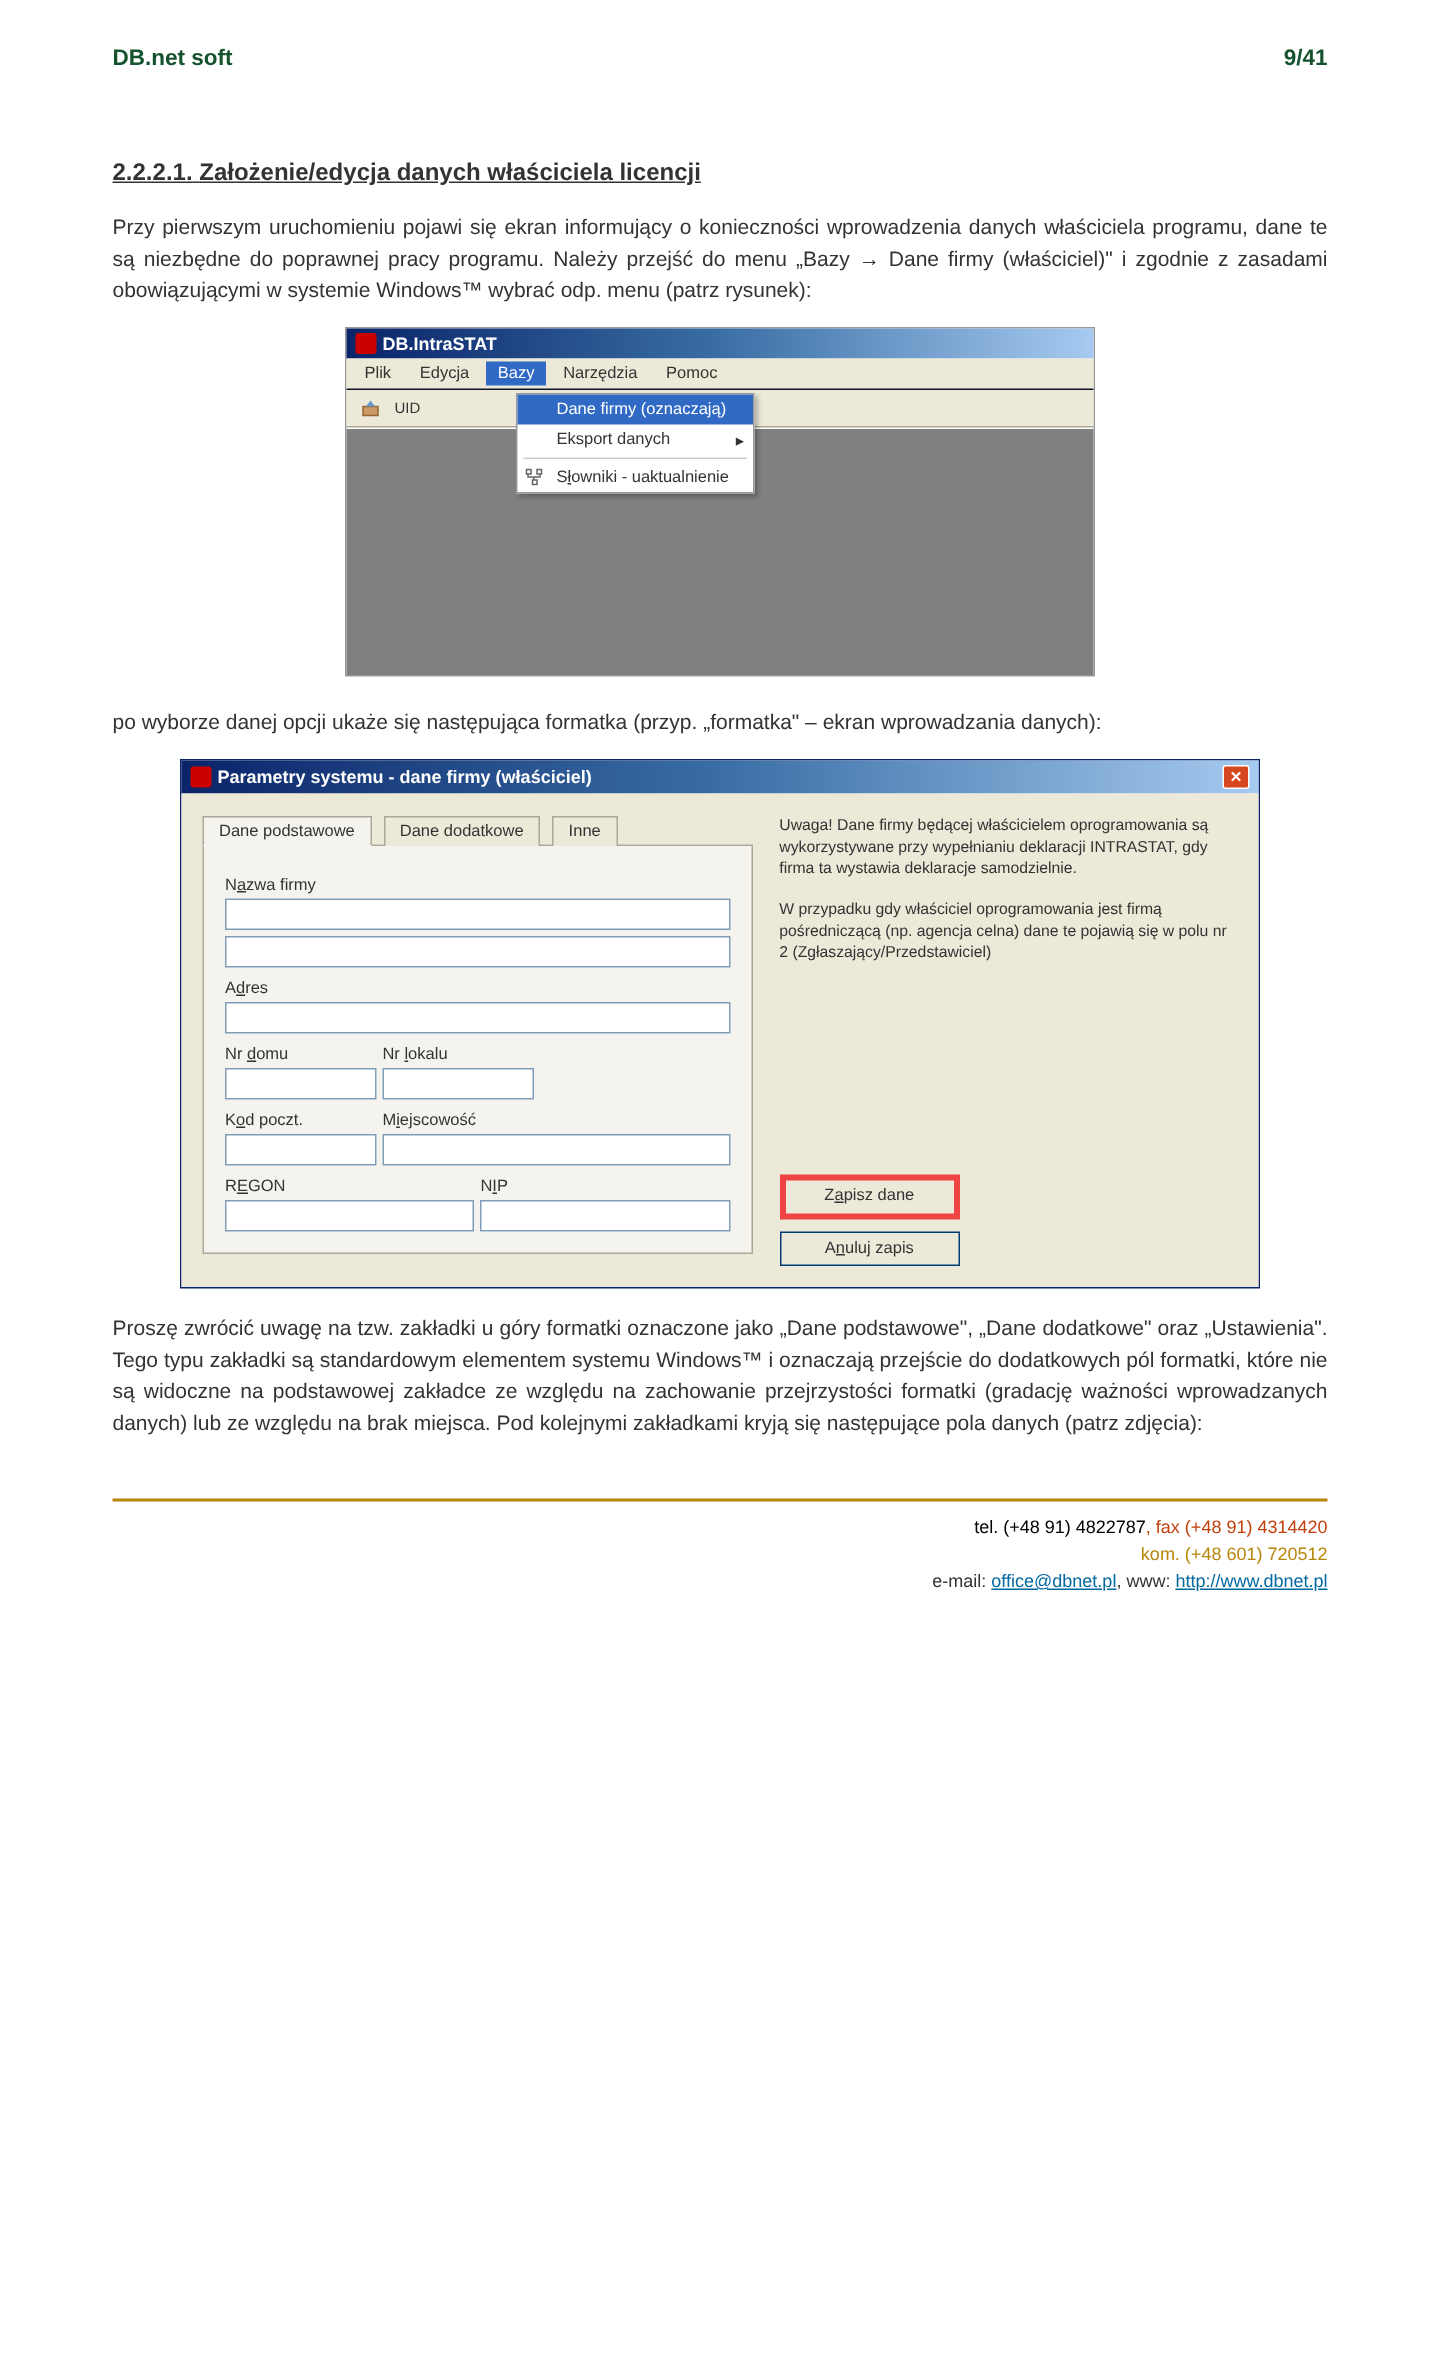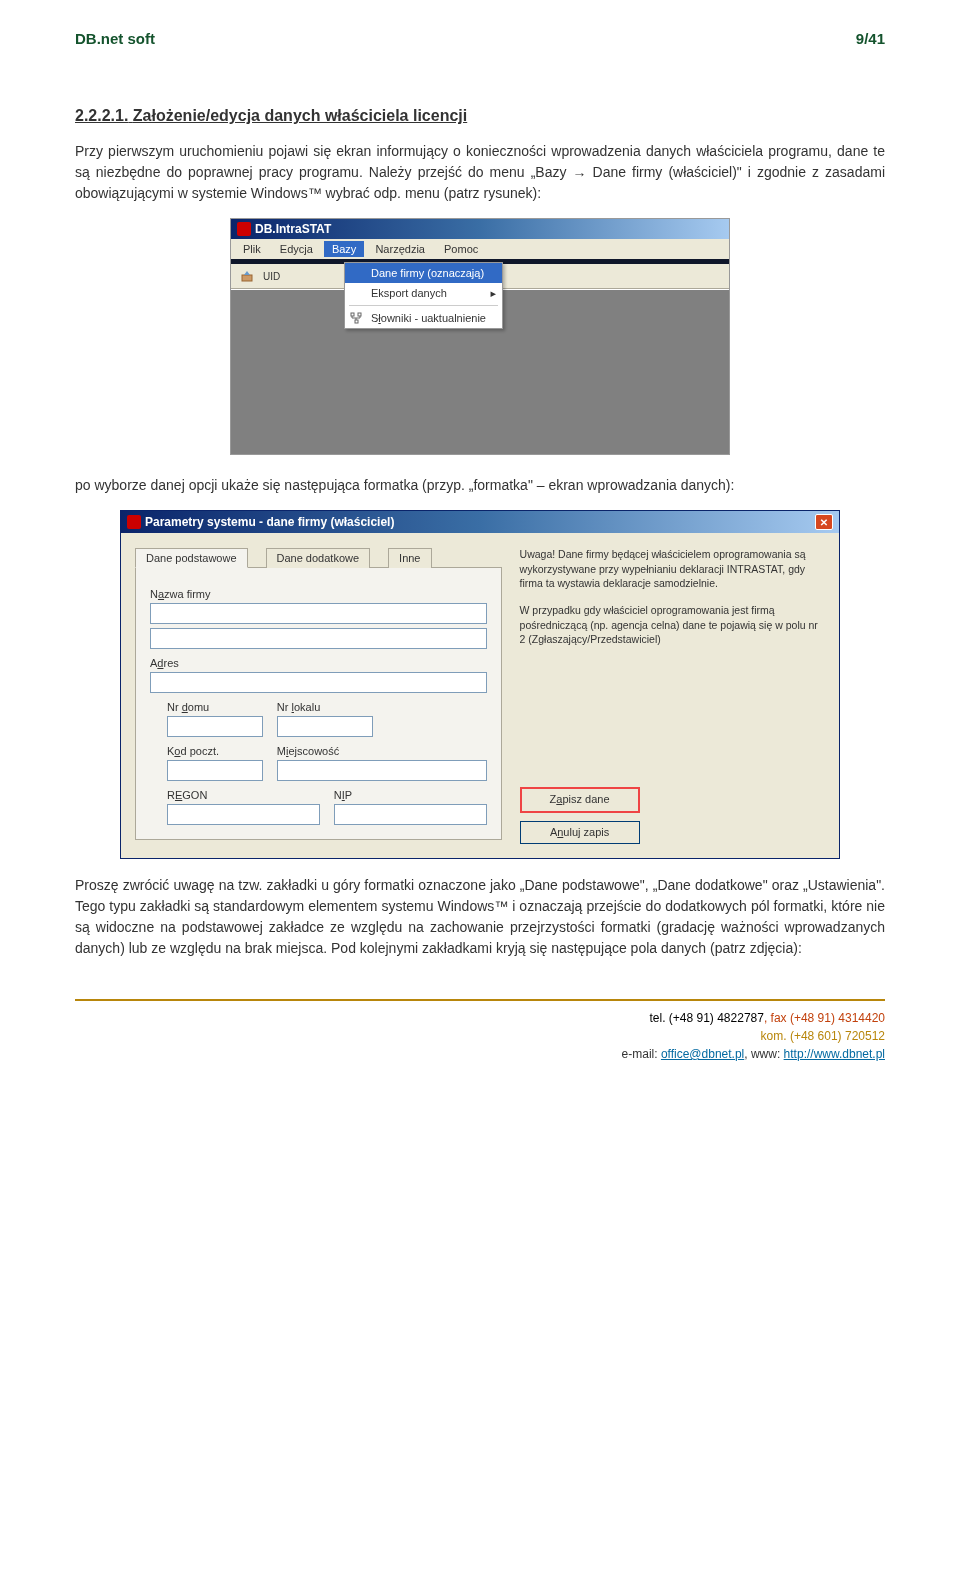--- a/index.html
+++ b/index.html
@@ -56,21 +56,21 @@
   .titlebar-icon {
     width: 14px; height: 14px;
     background: #c00;
     border-radius: 2px;
     display: inline-block;
   }
   .menubar {
     background: #ece9d8;
     padding: 2px 4px;
     font-size: 11px;
-    border-bottom: 5px solid #0f172a;
+    border-bottom: 1px solid #0f172a;
   }
   .menubar span { padding: 2px 8px; display: inline-block; }
   .menubar .active-menu { background: #316ac5; color: white; }
   .toolbar {
     background: #ece9d8;
     padding: 3px 6px;
     font-size: 11px;
     border-bottom: 1px solid #aca899;
     display: flex;
     align-items: center;
@@ -140,21 +140,21 @@
   .ss2-body {
     background: #ece9d8;
     padding: 14px;
     display: flex;
     gap: 18px;
   }
   .ss2-left { flex: 1.2; }
   .ss2-right { flex: 1; font-size: 10.5px; line-height: 1.4; }
   .tabs {
     display: flex;
-    gap: 18px;
+    gap: 8px;
     font-size: 11px;
   }
   .tab {
     padding: 3px 10px;
     background: #ece9d8;
     border: 1px solid #aca899;
     border-bottom: none;
     position: relative;
     top: 1px;
   }
@@ -175,35 +175,35 @@
   }
   .fld-label u { text-decoration: underline; }
   .fld-input {
     width: 100%;
     height: 21px;
     border: 1px solid #7f9db9;
     background: white;
     font-size: 11px;
     padding: 0 4px;
   }
-  .fld-row { display: flex; gap: 14px; margin-left: 17px; }
+  .fld-row { display: flex; gap: 4px; }
   .fld-col { flex: 1; }
   .fld-half { flex: 1.4; }
   .right-para { margin-bottom: 12px; }
   .btn {
     border: 1px solid #003c74;
     background: #ece9d8;
     padding: 3px 16px;
     font-size: 11px;
     display: block;
     margin-top: 8px;
     text-align: center;
     width: 120px;
   }
-  .btn.primary { border: 2px solid #ef4444; }
+  .btn.primary { border: 4px solid #ef4444; }
   .ss2-buttons { margin-top: 140px; }
   
   
   .footer-sep {
     border-top: 2px solid #b8860b;
     margin-top: 40px;
     margin-bottom: 8px;
   }
   .footer {
     text-align: right;

